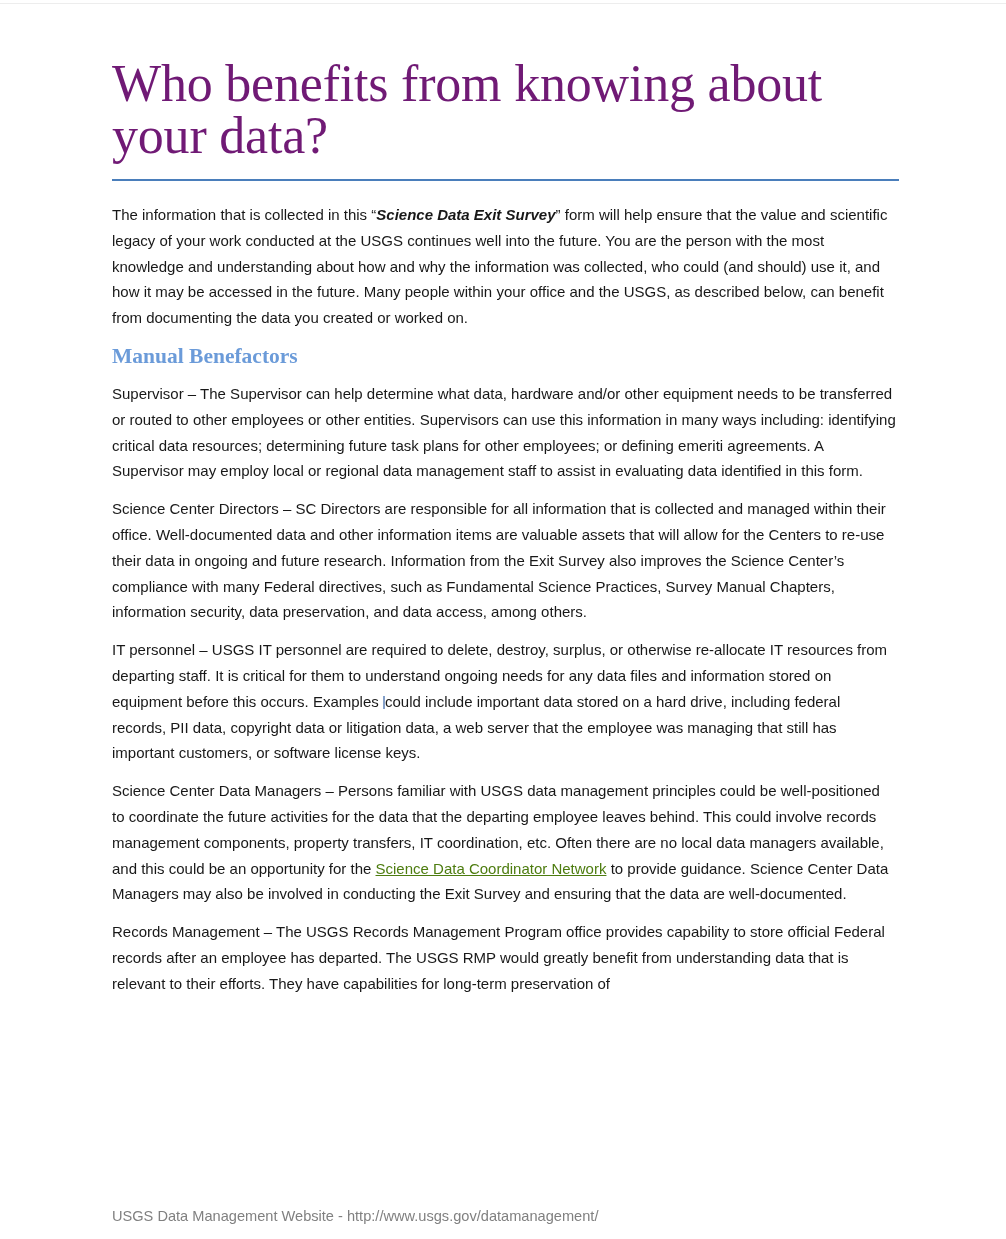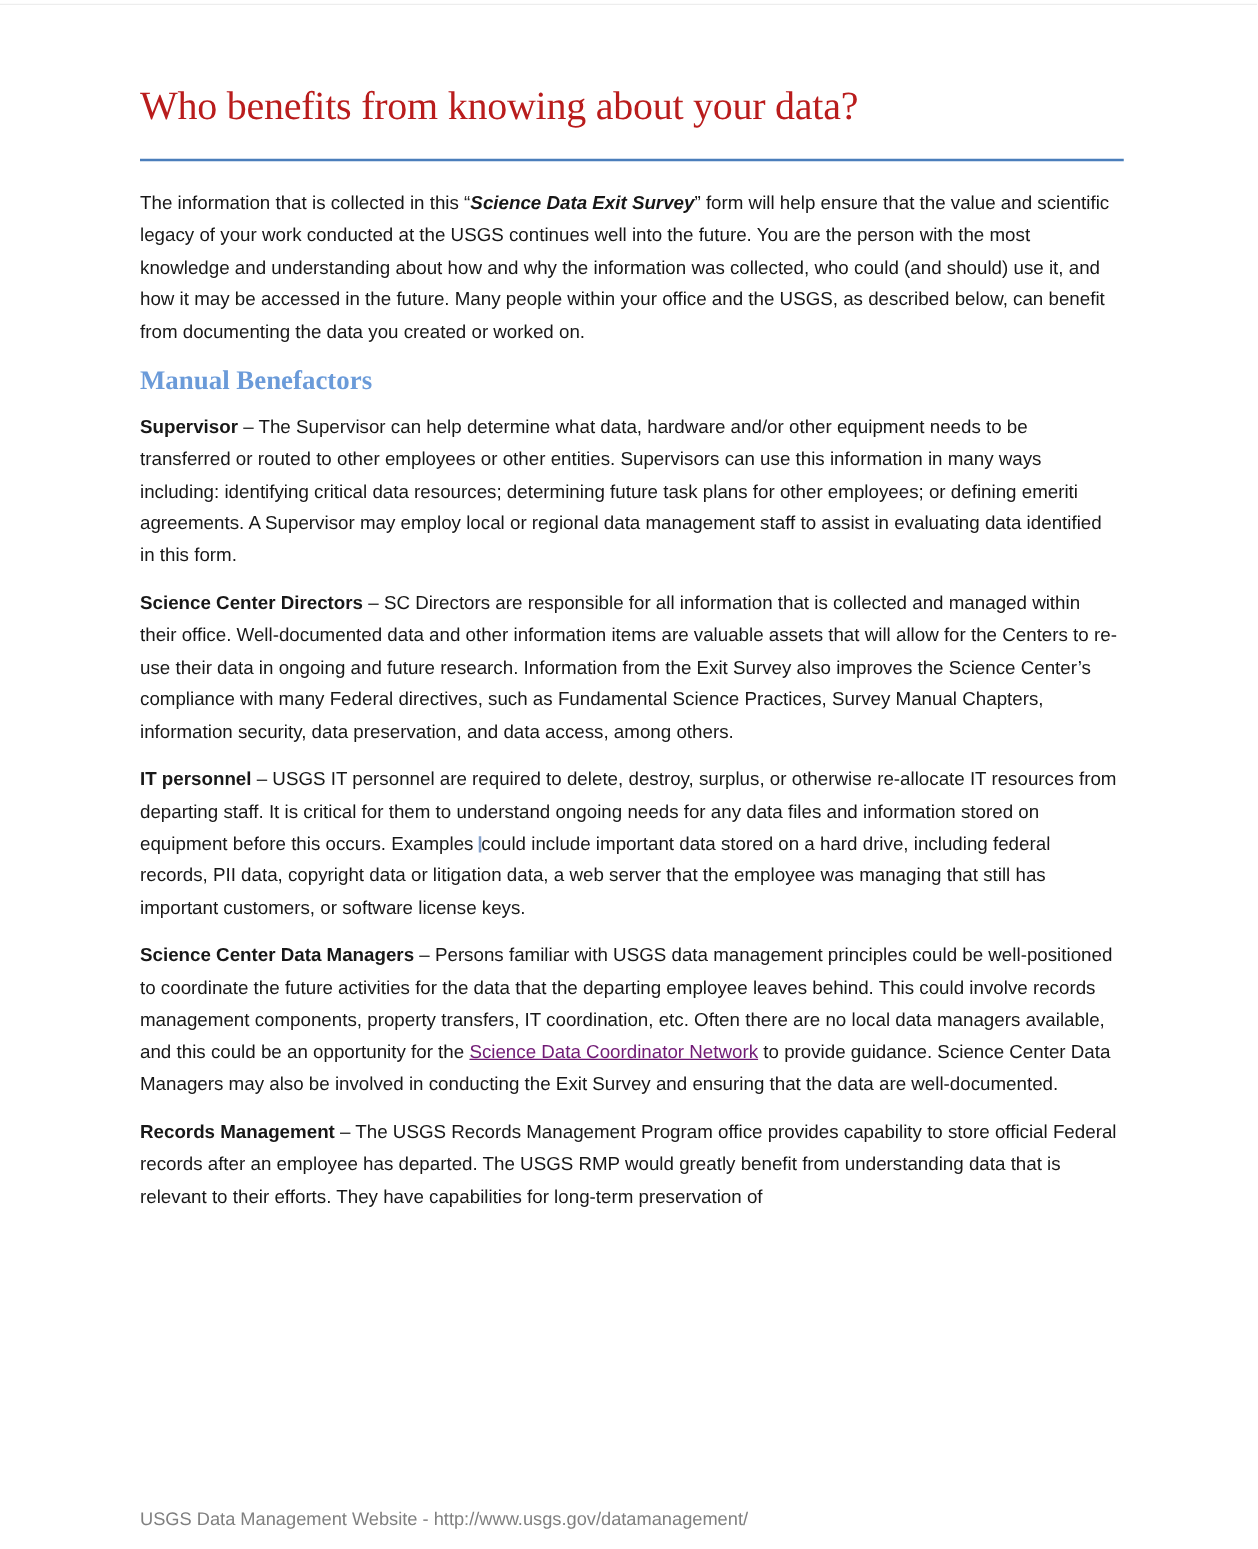--- a/index.html
+++ b/index.html
@@ -29,24 +29,24 @@
   .content {
     position: absolute;
     top: 0;
     left: 112px;
     width: 784px;
   }
 
   
   .doc-title {
     font-family: "Liberation Serif", "DejaVu Serif", serif;
-    font-size: 32px;
+    font-size: 52px;
     line-height: 52px;
     font-weight: 400;
-    color: #b91c1c;
+    color: #701a75;
     margin: 0;
     padding-top: 58px;
     letter-spacing: -0.2px;
     width: 760px;
   }
   .title-rule {
     margin-top: 17px;
     width: 787px;
     height: 2px;
     background: #4a7ebb;
@@ -63,31 +63,31 @@
   }
   p.para {
     margin: 12px 0 12px 0;
     font-size: 15px;
     line-height: 25.8px;
     color: #181818;
   }
   p.para:last-child { margin-bottom: 0; }
 
   .lead {
-    font-weight: 700;
+    font-weight: 400;
     text-align: center;
   }
   .bi {
     font-weight: 700;
     font-style: italic;
   }
 
   a.inline-link,
   .inline-link {
-    color: #701a75;
+    color: #4d7c0f;
     text-decoration: underline;
   }
 
   
   .caret-artifact {
     display: inline-block;
     width: 0;
     border-left: 2px solid #6f8fbf;
     height: 13px;
     vertical-align: -2px;

